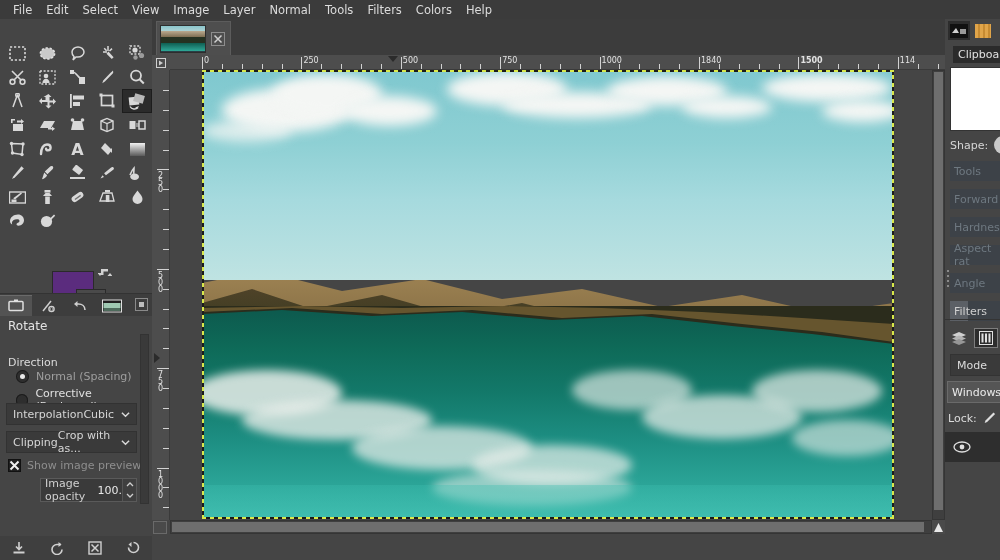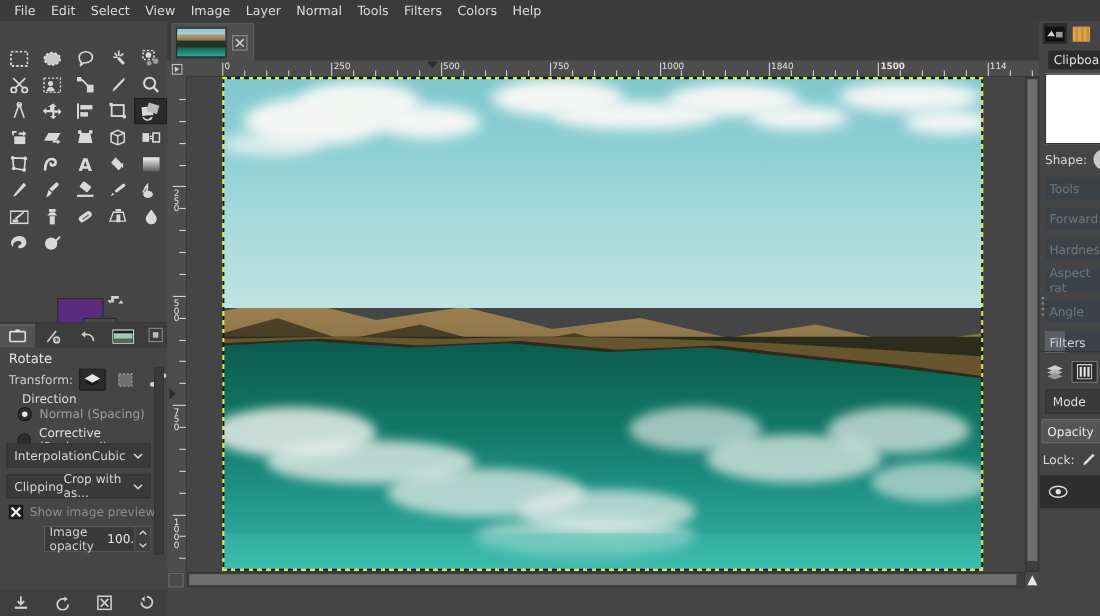--- a/index.html
+++ b/index.html
@@ -77,21 +77,21 @@
     position:absolute; left:8px; top:25px; font-size:12px; color:#e3e3e3;
   }
   .optrow{ position:absolute; left:8px; display:flex; align-items:center; gap:6px; }
   #transformrow{ top:41px; }
   #transformrow .lbl{ color:#cfcfcf; }
   .tbtn{
     width:24px; height:20px; display:flex; align-items:center; justify-content:center;
     background:#454545; cursor:default;
   }
   .tbtn.on{ background:#2b2b2b; box-shadow:inset 0 0 0 1px #1d1d1d; }
-  #dirlabel{ position:absolute; left:8px; top:62px; color:#dcdcdc;margin-left:12px; }
+  #dirlabel{ position:absolute; left:8px; top:62px; color:#dcdcdc; }
   .radiorow{ position:absolute; left:16px; display:flex; align-items:center; gap:7px; }
   #radio1{ top:76px; }
   #radio2{ top:93px; }
   .radio{
     width:13px; height:13px; border-radius:50%; background:#2e2e2e;
     box-shadow:inset 0 0 0 1px #1b1b1b; position:relative;
   }
   .radio.on::after{
     content:""; position:absolute; left:4px; top:4px; width:5px; height:5px;
     border-radius:50%; background:#e8e8e8;
@@ -663,41 +663,20 @@
             <rect x="1.5" y="9" width="17" height="3" fill="#4e6b5c"></rect>
           </svg>
       </div>
       <div id="todockmenu">
           <i></i>
         </div>
     </div>
 
     <div id="tooltitle">Rotate</div>
 
-    <div class="optrow" id="transformrow">
-      <span class="lbl">Transform:</span>
-      <div class="tbtn on">
-        <svg width="16" height="13">
-            <path d="M1 8l7-4 7 4-7 4z" fill="#1b1b1b"></path>
-            <path d="M1 5l7-4 7 4-7 4z" fill="#e6e6e6"></path>
-          </svg>
-      </div>
-      <div class="tbtn">
-        <svg width="14" height="13">
-            <rect x="1" y="1" width="12" height="11" fill="#6f6f6f" stroke="#9a9a9a" stroke-width="1.2" stroke-dasharray="2 1.6"></rect>
-          </svg>
-      </div>
-      <div class="tbtn">
-        <svg width="16" height="13">
-            <path d="M2.5 10.5L13 2.5" stroke="#cfcfcf" stroke-width="1.6"></path>
-            <circle cx="2.5" cy="10.5" r="2.2" fill="#cfcfcf"></circle>
-            <circle cx="13" cy="2.5" r="2.2" fill="#cfcfcf"></circle>
-          </svg>
-      </div>
-    </div>
 
     <div id="dirlabel">Direction</div>
 
     <div class="radiorow" id="radio1">
       <div class="radio on"></div>
       <span class="radio-lbl">Normal (Spacing)</span>
     </div>
     <div class="radiorow" id="radio2">
       <div class="radio"></div>
       <span class="radio-lbl lit">Corrective (Backward)</span>
@@ -1103,21 +1082,21 @@
             <rect x="6" y="2.5" width="2" height="9" fill="#e0e0e0"></rect>
             <rect x="9.5" y="2.5" width="2" height="9" fill="#e0e0e0"></rect>
           </svg>
       </div>
     </div>
 
     <div id="moderow">
       <span>Mode</span>
     </div>
     <div id="opacityrow">
-      <span>Opacity</span>
+      <span>Windows</span>
     </div>
     <div id="lockrow">
       <span>Lock:</span>
       <svg width="14" height="14">
           <path d="M11.5 1.5l1.6 1.6-8 8-2.4.8.8-2.4z" fill="#e0e0e0"></path>
         </svg>
     </div>
     <div id="layerrow">
       <svg width="18" height="14">
           <ellipse cx="9" cy="7" rx="8" ry="5" fill="none" stroke="#e0e0e0" stroke-width="1.3"></ellipse>

